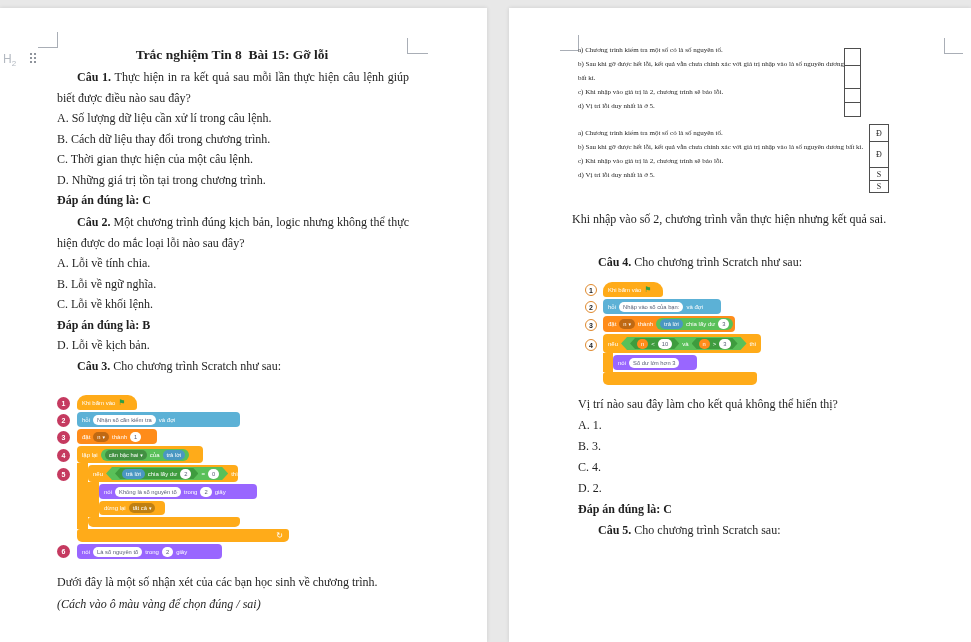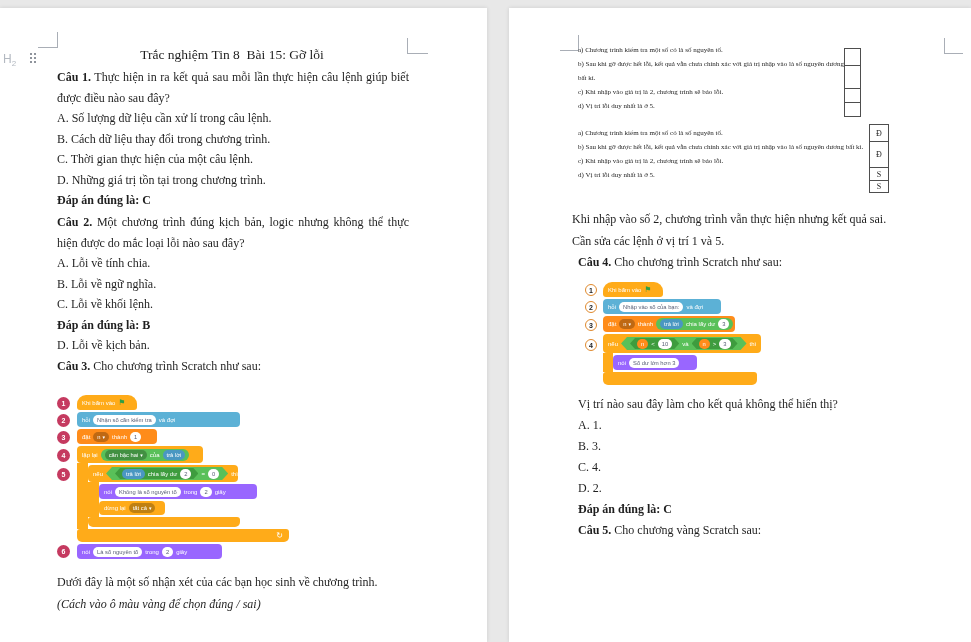--- a/index.html
+++ b/index.html
@@ -14,27 +14,27 @@
   .mark.br{border-right:1px solid #a9aeb6;border-bottom:1px solid #a9aeb6;}
   .mark.bl{border-left:1px solid #a9aeb6;border-bottom:1px solid #a9aeb6;}
 
   
   .h2mark{position:absolute;left:3px;top:44px;color:#b3b9c1;font:12px "Liberation Sans",sans-serif;}
   .h2mark sub{font-size:8px;}
   .dots{position:absolute;left:30px;top:45px;display:grid;grid-template-columns:2px 2px;
         grid-auto-rows:2px;gap:2px;}
   .dots i{background:#8f949c;width:2px;height:2px;display:block;}
 
-  .title{position:absolute;left:57px;top:39px;width:350px;text-align:center;font-weight:normal;
+  .title{position:absolute;left:57px;top:39px;width:350px;text-align:center;font-weight:bold;
          font-size:13.5px;white-space:pre-wrap;}
 
   .flow{position:absolute;}
   .flow p{margin:0;font-size:12px;line-height:20.5px;text-align:justify;}
   .flow p.nj{text-align:left;}
-  .bold{font-weight:bold;}
+  .bold{font-weight:bold;margin-left:20px;}
   .italic{font-style:italic;}
   .lh21 p{line-height:21px;}
   .lh22 p{line-height:22px;}
 
   .smallflow{position:absolute;}
   .smallflow p{margin:0;font-size:7px;line-height:14px;text-align:left;}
 
   .cell{position:absolute;border:1px solid #4e4e4e;background:#fff;display:flex;
         align-items:center;justify-content:center;font-size:8px;color:#1f1f1f;box-sizing:border-box;}
 
@@ -223,21 +223,20 @@
       <p>c) Khi nhập vào giá trị là 2, chương trình sẽ báo lỗi.</p>
       <p>d) Vị trí lỗi duy nhất là ở 5.</p>
     </div>
     <div class="cell" style="left:360px;top:116px;width:20px;height:18px;">Đ</div>
     <div class="cell" style="left:360px;top:133px;width:20px;height:27px;">Đ</div>
     <div class="cell" style="left:360px;top:159px;width:20px;height:14px;">S</div>
     <div class="cell" style="left:360px;top:172px;width:20px;height:13px;">S</div>
 
     <div class="flow lh22" style="left:63px;top:200px;width:382px;">
       <p class="nj">Khi nhập vào số 2, chương trình vẫn thực hiện nhưng kết quả sai.</p>
-      <p class="nj">Cần sửa các lệnh ở vị trí 1 và 5.</p>
     </div>
 
     <div class="flow lh21" style="left:69px;top:244px;width:382px;">
       <p class="nj"><span class="bold">Câu 4.</span><span> Cho chương trình Scratch như sau:</span></p>
     </div>
 
     <div class="scr" style="left:76px;top:270px;width:195px;height:115px;">
       <div class="bdg2" style="left:0;top:6px;">1</div>
       <div class="bdg2" style="left:0;top:23px;">2</div>
       <div class="bdg2" style="left:0;top:41px;">3</div>
@@ -290,16 +289,16 @@
       <div class="cbot" style="left:18px;top:94px;width:154px;height:13px;"></div>
     </div>
 
     <div class="flow lh21" style="left:69px;top:386px;width:382px;">
       <p class="nj">Vị trí nào sau đây làm cho kết quả không thể hiển thị?</p>
       <p class="nj">A. 1.</p>
       <p class="nj">B. 3.</p>
       <p class="nj">C. 4.</p>
       <p class="nj">D. 2.</p>
       <p class="nj bold">Đáp án đúng là: C</p>
-      <p class="nj"><span class="bold">Câu 5.</span><span> Cho chương vàng Scratch sau:</span></p>
+      <p class="nj"><span class="bold">Câu 5.</span><span> Cho chương trình Scratch sau:</span></p>
     </div>
   </div>
 </div>
 
 </body></html>

